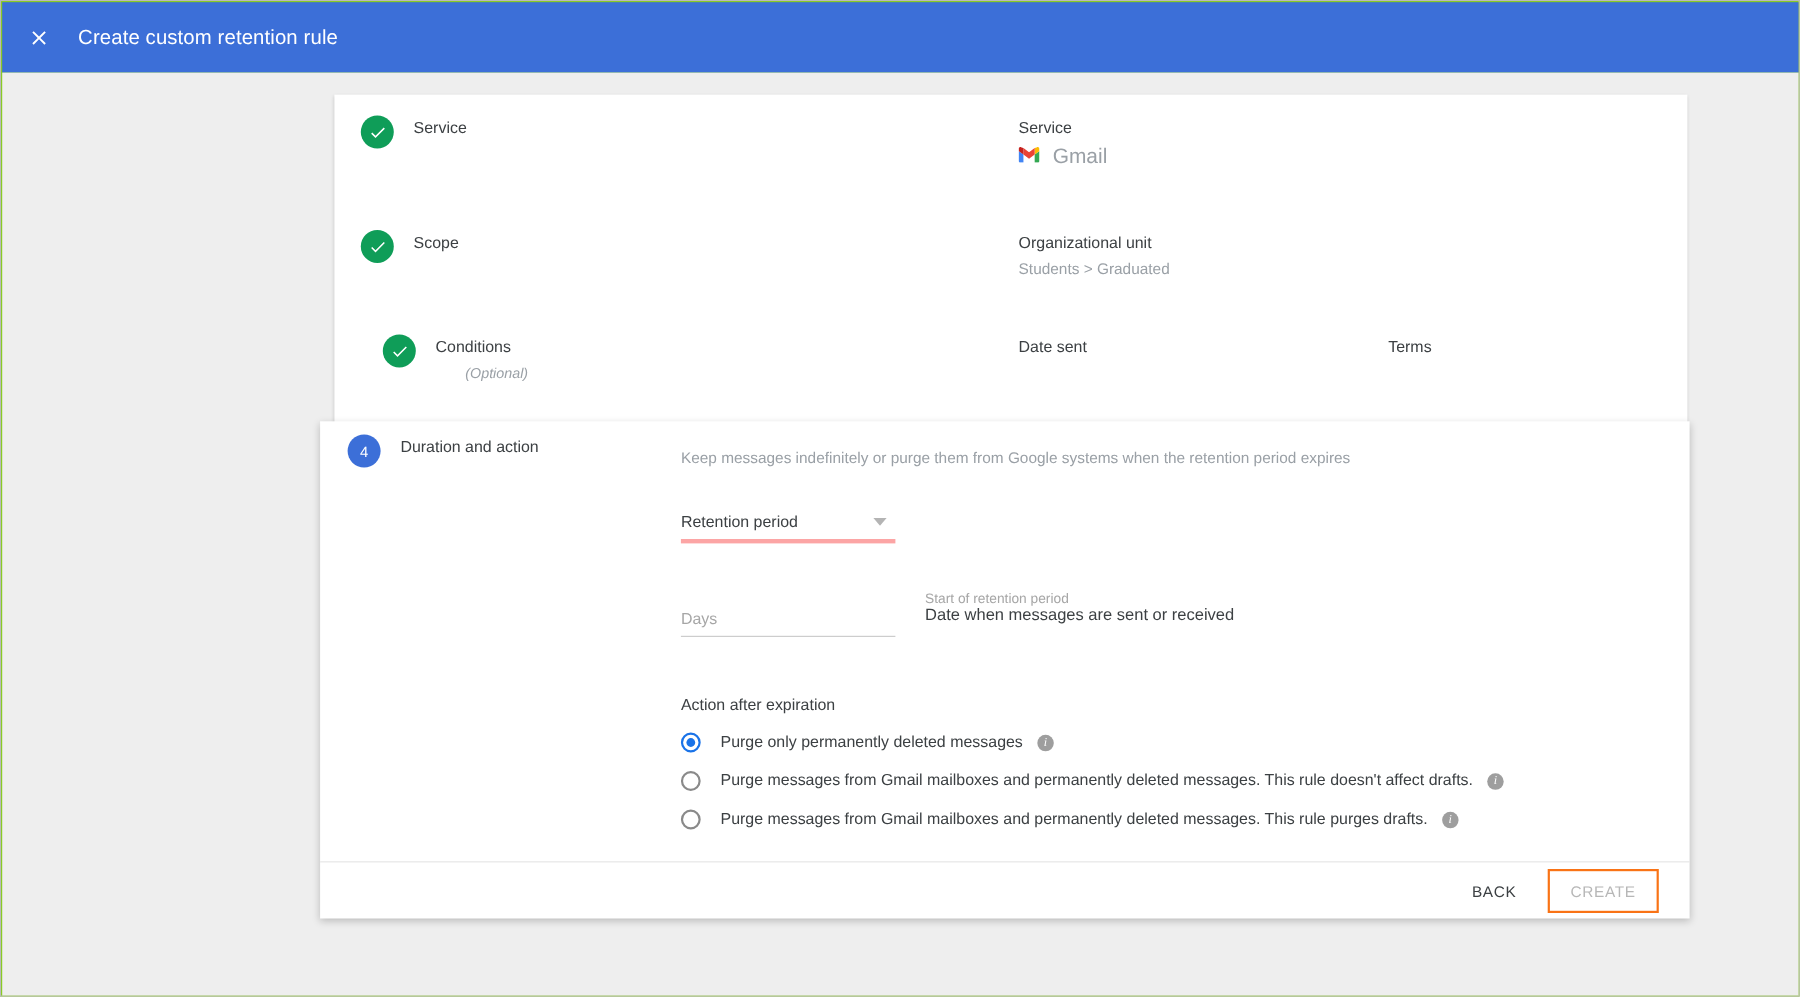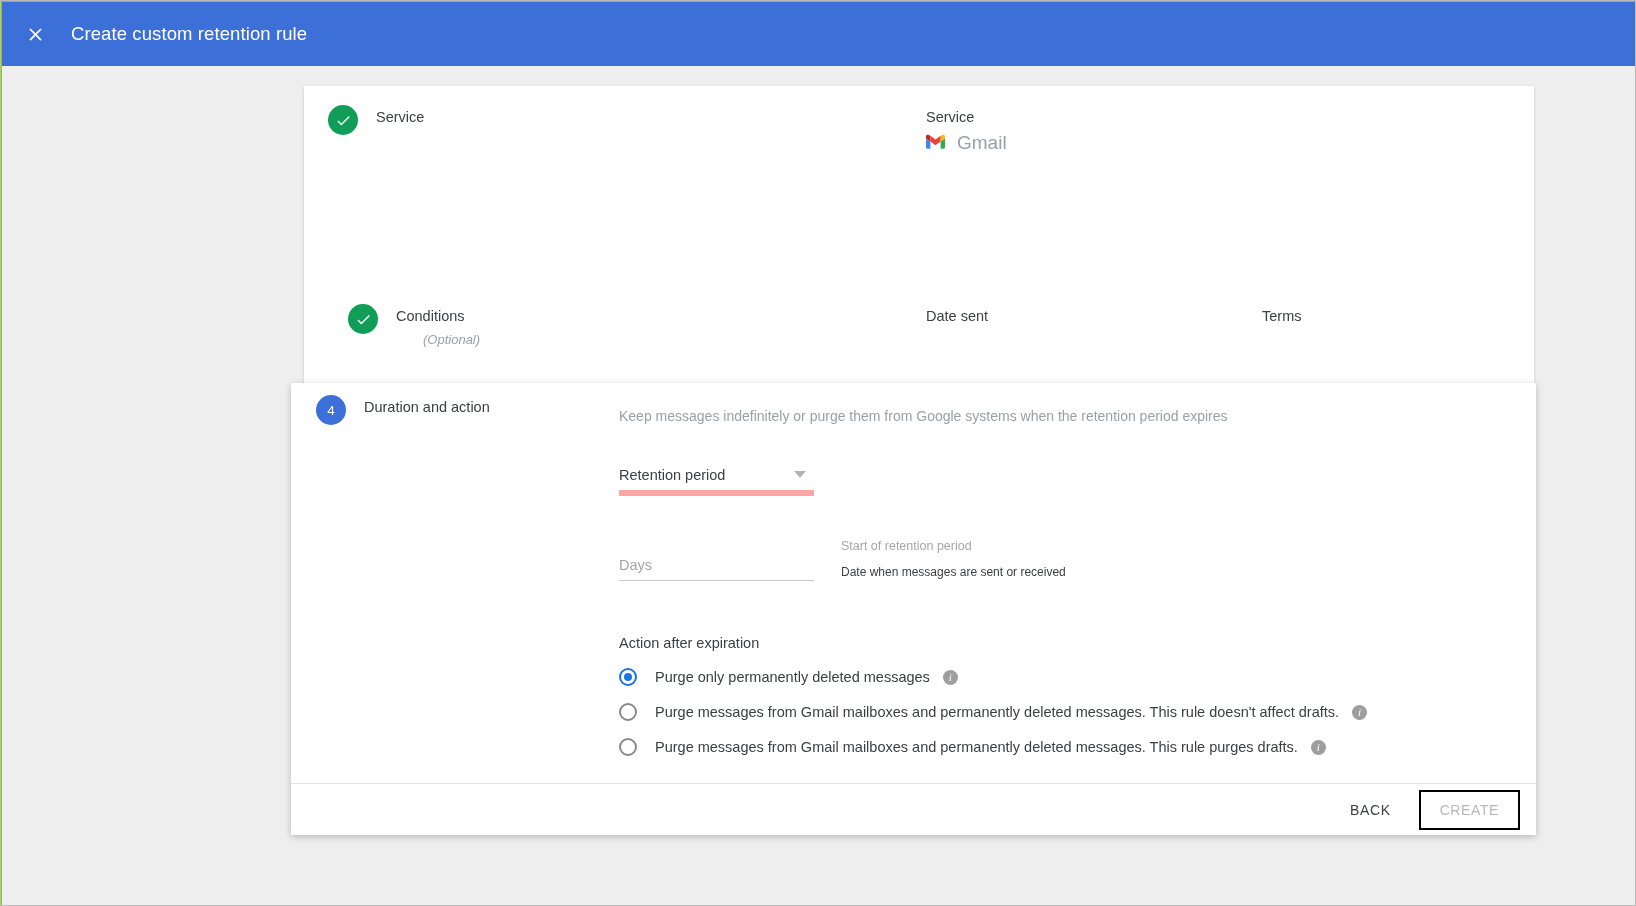--- a/index.html
+++ b/index.html
@@ -181,21 +181,21 @@
     font-size: 14px;
     color: #9aa0a6;
     margin-top: 10px;
   }
 
   
   .field-select {
     position: relative;
     width: 195px;
     margin-top: 43px;
-    border-bottom: 6px solid #fca5a5;
+    border-bottom: 4px solid #fca5a5;
     padding-bottom: 7px;
     display: flex;
     align-items: flex-start;
     cursor: pointer;
   }
   .field-select-text {
     font-size: 14.5px;
     color: #3c4043;
   }
   .caret {
@@ -227,23 +227,22 @@
   .start-block {
     position: absolute;
     left: 222px;
     top: 0;
   }
   .start-label {
     font-size: 12.5px;
     color: #a6a6a6;
   }
   .start-value {
-    font-size: 12px;
-    color: #3c4043;
-    margin-top: 12px;
+    font-size: 15px;
+    color: #3c4043;
   }
 
   .action-block { margin-top: 40px; }
 
   .radio-row {
     display: flex;
     align-items: center;
     margin-top: 17px;
     cursor: pointer;
   }
@@ -294,31 +293,31 @@
     position: absolute;
     left: 0;
     bottom: 0;
     width: 100%;
     height: 52px;
     border-top: 1px solid #e4e4e4;
     display: flex;
     align-items: center;
     justify-content: flex-end;
     box-sizing: border-box;
-    padding-right: 16px;
+    padding-right: 28px;
   }
   .btn-back {
     font-size: 14px;
     color: #3c4043;
     letter-spacing: .6px;
     padding: 9px 14px;
     cursor: pointer;
   }
   .create-wrap {
-    border: 2px solid #000000;
+    border: 2px solid #f97316;
     padding: 1px;
     margin-left: 14px;
   }
   .btn-create {
     font-size: 14px;
     color: #b7b7b7;
     letter-spacing: .6px;
     padding: 9px 18px;
     cursor: default;
   }
@@ -362,20 +361,36 @@
               <path d="M40 4v16l12-9V6c0-3.7-4.2-5.8-7.2-3.6z" fill="#fbbc04"></path>
               <path d="M12 20V4l14 10.5L40 4v16L26 30.5z" fill="#ea4335"></path>
               <path d="M0 6v5l12 9V4L7.2 2.4C4.2.2 0 2.3 0 6z" fill="#c5221f"></path>
             </svg>
           </span>
           <span class="gmail-name">Gmail</span>
         </div>
       </div>
     </div>
 
+    <div class="step-row" style="top:123px;">
+      <div class="step-left">
+        <div class="check-badge">
+          <svg width="17" height="17" viewBox="0 0 24 24" aria-hidden="true">
+            <path d="M9 16.2L4.8 12l-1.4 1.4L9 19 21 7l-1.4-1.4z" fill="#ffffff"></path>
+          </svg>
+        </div>
+        <div class="step-label-wrap">
+          <div class="step-label">Scope</div>
+        </div>
+      </div>
+      <div style="position:absolute;left:622px;top:4px;">
+        <div class="step-detail-title">Organizational unit</div>
+        <div class="step-detail-sub">Students &gt; Graduated</div>
+      </div>
+    </div>
 
     <div class="step-row" style="top:218px;padding-left:20px;">
       <div class="step-left">
         <div class="check-badge">
           <svg width="17" height="17" viewBox="0 0 24 24" aria-hidden="true">
             <path d="M9 16.2L4.8 12l-1.4 1.4L9 19 21 7l-1.4-1.4z" fill="#ffffff"></path>
           </svg>
         </div>
         <div class="step-label-wrap">
           <div class="step-label">Conditions</div>

